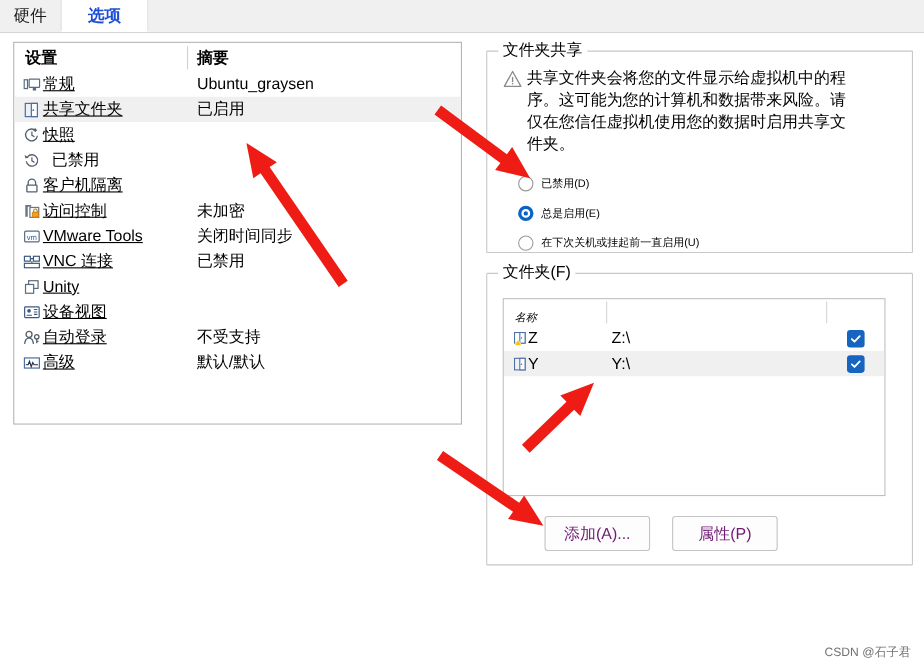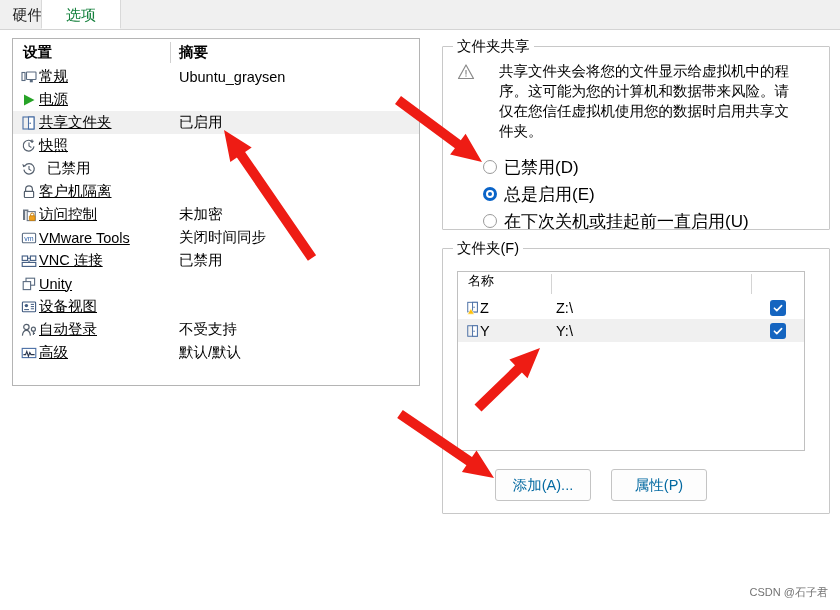--- a/index.html
+++ b/index.html
@@ -24,26 +24,27 @@
     font-size: 15px; line-height: 1;
     box-sizing: border-box;
     cursor: default;
   }
   .tab.inactive {
     left: 0; width: 55px;
     background: #f0f0f0;
     color: #1a1a1a;
   }
   .tab.active {
-    left: 41px; width: 80px;
+    left: 55px; width: 80px;
     background: #ffffff;
-    color: #15803d;
+    color: #1d4ed8;
     border-left: 1px solid #d9d9d9;
     border-right: 1px solid #d9d9d9;
     border-bottom: 1px solid #ffffff;
+    font-weight: bold;
   }
   .tabbar-rest {
     position: absolute; left: 135px; top: 0; right: 0; height: 29px;
     background: #f0f0f0;
   }
 
   
   .settings-panel {
     position: absolute; left: 12px; top: 38px;
     width: 408px; height: 348px;
@@ -89,32 +90,32 @@
     position: absolute; top: -9px; left: 10px;
     background: #ffffff; padding: 0 4px;
     font-size: 14.5px; line-height: 17px;
     white-space: nowrap;
   }
   #group-sharing { left: 442px; top: 46px; width: 388px; height: 184px; }
   #group-folders { left: 442px; top: 248px; width: 388px; height: 266px; }
 
   .warn-block {
     position: absolute; left: 14px; top: 14px; right: 14px;
-    display: flex; gap: 24px;
+    display: flex; gap: 4px;
   }
   .warn-text {
     font-size: 14.5px; line-height: 20px;
     width: 300px;
   }
   .tri-icon { width: 18px; height: 18px; flex: 0 0 18px; margin-top: 2px; }
 
   .radio-row {
-    position: absolute; left: 40px;
+    position: absolute; left: 28px;
     display: flex; align-items: center; gap: 7px;
-    font-size: 17px; height: 20px;
+    font-size: 10px; height: 20px;
     cursor: default;
   }
   .radio {
     width: 14px; height: 14px; border-radius: 50%;
     border: 1px solid #9a9a9a; background: #ffffff;
     box-sizing: border-box; flex: 0 0 14px;
     position: relative;
   }
   .radio.checked {
     border: 3px solid #0a64c8; background: #ffffff;
@@ -124,22 +125,23 @@
     width: 4px; height: 4px; border-radius: 50%; background: #0a64c8;
   }
 
   
   .folder-table {
     position: absolute; left: 14px; top: 22px; width: 348px; height: 180px;
     border: 1px solid #c0c0c0; background: #ffffff;
     box-sizing: border-box; overflow: hidden;
   }
   .ft-header {
-    position: relative; height: 24px; display: flex; align-items: flex-start;
-    font-size: 13px;
+    position: relative; height: 24px; display: flex; align-items: flex-end;
+    font-size: 10px;
+    font-style: italic;
   }
   .ft-header .h-name { width: 94px; padding-left: 10px; box-sizing: border-box; }
   .ft-header .h-path { width: 200px; padding-left: 4px; box-sizing: border-box; }
   .ft-header .vline { position: absolute; top: 2px; bottom: 2px; width: 1px; background: #d4d4d4; }
   .ft-row {
     position: relative; height: 23px; display: flex; align-items: center;
     font-size: 14.5px; cursor: default;
   }
   .ft-row.selected { background: #f0f0f0; }
   .ft-row .c-icon { width: 22px; padding-left: 8px; box-sizing: border-box; display: flex; align-items: center; }
@@ -150,21 +152,21 @@
     width: 16px; height: 16px; border-radius: 3px; background: #1565c0;
     display: flex; align-items: center; justify-content: center;
   }
   .chk svg { display: block; }
 
   .btn-row { position: absolute; left: 52px; bottom: 12px; display: flex; gap: 20px; }
   .btn {
     width: 96px; height: 32px;
     border: 1px solid #c4c4c4; border-radius: 3px;
     background: #fdfdfd;
-    font-size: 14.5px; font-family: inherit; color: #0369a1;
+    font-size: 14.5px; font-family: inherit; color: #701a75;
     display: flex; align-items: center; justify-content: center;
     cursor: default;
     box-sizing: border-box;
   }
 
   
   .arrows { position: absolute; left: 0; top: 0; width: 840px; height: 610px; pointer-events: none; }
 
   
   .watermark {
@@ -197,29 +199,20 @@
         <div class="srow">
           <div class="icon-cell">
             <svg width="16" height="16" viewBox="0 0 16 16">
               <rect x="1" y="3.5" width="3" height="8" fill="none" stroke="#5a6b80" stroke-width="1.1"></rect>
               <rect x="5.5" y="3" width="9.5" height="7.5" rx="0.6" fill="none" stroke="#5a6b80" stroke-width="1.1"></rect>
               <rect x="8.8" y="11" width="3" height="2.3" fill="#5a6b80"></rect>
             </svg>
           </div>
           <div class="label-cell">常规</div>
           <div class="sum-cell">Ubuntu_graysen</div>
-        </div>
-        <div class="srow">
-          <div class="icon-cell">
-            <svg width="16" height="16" viewBox="0 0 16 16">
-              <path d="M3 2.5 L13.5 8 L3 13.5 Z" fill="#27a327"></path>
-            </svg>
-          </div>
-          <div class="label-cell">电源</div>
-          <div class="sum-cell"></div>
         </div>
         <div class="srow selected">
           <div class="icon-cell">
             <svg width="16" height="16" viewBox="0 0 16 16">
               <rect x="2" y="2" width="11" height="12" fill="none" stroke="#4a6fa5" stroke-width="1.1"></rect>
               <rect x="7.5" y="2" width="5.5" height="12" fill="#ffffff" stroke="#4a6fa5" stroke-width="1.1"></rect>
               <circle cx="9.2" cy="8.2" r="0.8" fill="#4a6fa5"></circle>
             </svg>
           </div>
           <div class="label-cell">共享文件夹</div>

